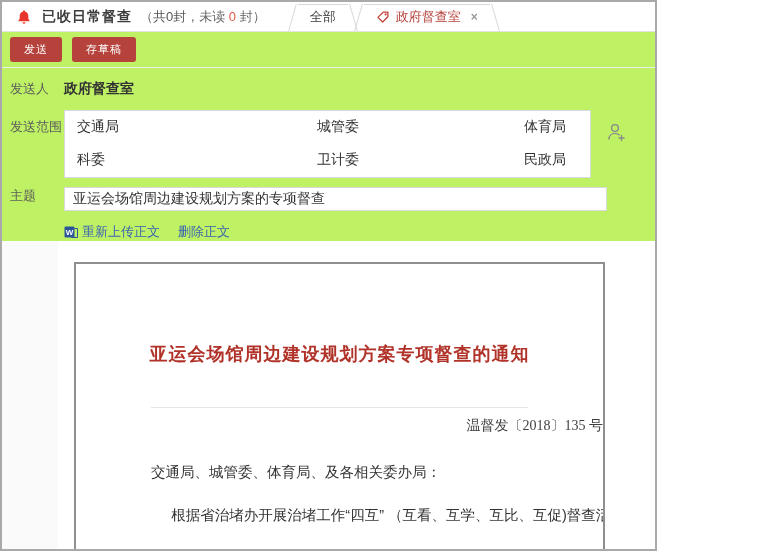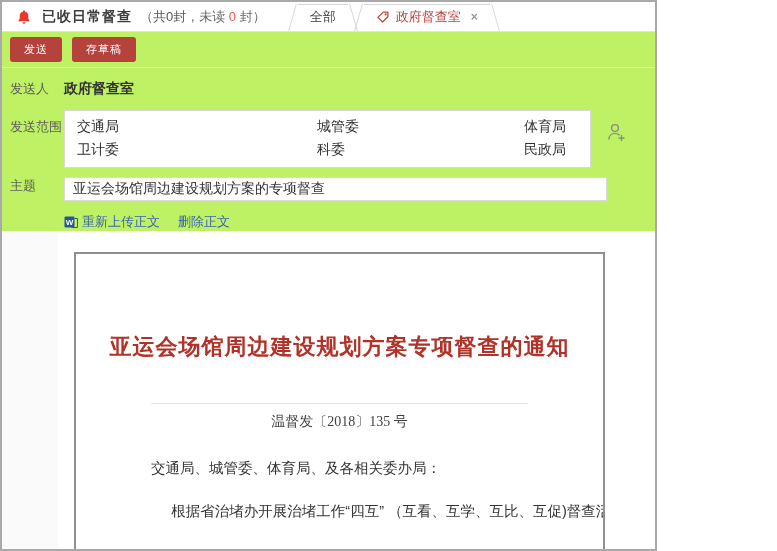--- a/index.html
+++ b/index.html
@@ -30,42 +30,42 @@
   .btn { background:#b5433c; color:#fff; font-size:11px; border:none; border-radius:3px; padding:5px 14px; cursor:pointer; font-family:inherit; letter-spacing:1px; }
 
   
   .form-label { width:54px; flex:0 0 54px; font-size:13px; color:#5c5c5c; }
   .sender-row { display:flex; align-items:center; padding:12px 8px 6px; }
   .sender-value { font-size:14px; font-weight:bold; color:#333; }
 
   .scope-row { display:flex; align-items:flex-start; padding:6px 28px 0 8px; }
   .scope-row .form-label { padding-top:8px; }
   .scope-box { flex:1; border:1px solid #d9d9d9; background:#fff; padding:5px 12px 7px; min-height:50px;
-               display:grid; grid-template-columns:240px 207px 1fr; row-gap:2px; margin-right:14px; }
+               display:grid; grid-template-columns:240px 207px 1fr; row-gap:12px; margin-right:14px; }
   .scope-item { font-size:14px; color:#333; line-height:21px; }
   .person-add { width:22px; height:24px; margin-top:10px; cursor:pointer; }
 
   .subject-row { display:flex; align-items:flex-start; padding:9px 8px 0; }
   .subject-input { flex:1; margin-right:40px; border:1px solid #d9d9d9; height:24px; font-size:14px; color:#333;
                    padding:8px 8px; font-family:inherit; outline:none; background:#fff; }
 
   .links-row { display:flex; align-items:center; gap:18px; padding:12px 8px 0 62px; }
   .link { display:inline-flex; align-items:center; color:#3c64b1; font-size:13px; cursor:pointer; text-decoration:none; }
   .word-ic { width:14px; height:14px; margin-right:4px; }
   .clip-ic { width:14px; height:14px; margin-right:3px; }
   .attach-row { padding:9px 8px 10px 62px; }
 
   
   .preview { flex:1; position:relative; background:#fafafa; overflow:hidden; }
   .preview-panel { position:absolute; left:56px; top:0; right:0; bottom:0; background:#fff; }
   .doc-page { position:absolute; left:16px; right:50px; top:21px; bottom:-6px; background:#fff;
               border:2px solid #8f8f8f; border-bottom:none; overflow:hidden; }
-  .doc-title { margin-top:78px; text-align:center; font-size:22px; font-weight:bold; color:#b03228; letter-spacing:1px; }
+  .doc-title { margin-top:78px; text-align:center; font-size:18px; font-weight:bold; color:#b03228; letter-spacing:1px; }
   .doc-divider { margin:41px 75px 0; border-top:1px solid #e5e5e5; }
-  .doc-number { margin-top:9px; text-align:center; font-size:14px; color:#3f3f3f; font-family:"Liberation Serif","DejaVu Serif",serif; }
+  .doc-number { margin-top:9px; text-align:right; font-size:14px; color:#3f3f3f; font-family:"Liberation Serif","DejaVu Serif",serif; }
   .doc-body { margin:16px 73px 0 75px; font-size:14.5px; color:#333; }
   .doc-line { line-height:43px; white-space:nowrap; }
   .doc-line.indent { text-indent:1.4em; }
 </style>
 </head>
 <body>
 
 <div class="frame">
 
   <div class="header">
@@ -107,22 +107,22 @@
     <span class="form-label">发送人</span>
     <span class="sender-value">政府督查室</span>
   </div>
 
   <div class="scope-row">
     <span class="form-label">发送范围</span>
     <div class="scope-box">
       <span class="scope-item">交通局</span>
       <span class="scope-item">城管委</span>
       <span class="scope-item">体育局</span>
+      <span class="scope-item">科委</span>
       <span class="scope-item">卫计委</span>
-      <span class="scope-item">科委</span>
       <span class="scope-item">民政局</span>
     </div>
     <svg class="person-add" viewBox="0 0 22 24">
       <circle cx="10" cy="8" r="3.4" fill="none" stroke="#8a8a8a" stroke-width="1.4"></circle>
       <path d="M4 19c0-3.4 2.7-5.6 6-5.6 1.6 0 3 .5 4.1 1.4" fill="none" stroke="#8a8a8a" stroke-width="1.4" stroke-linecap="round"></path>
       <path d="M16.5 15.5v5 M14 18h5" stroke="#8a8a8a" stroke-width="1.4" stroke-linecap="round"></path>
     </svg>
   </div>
 
   <div class="subject-row">

